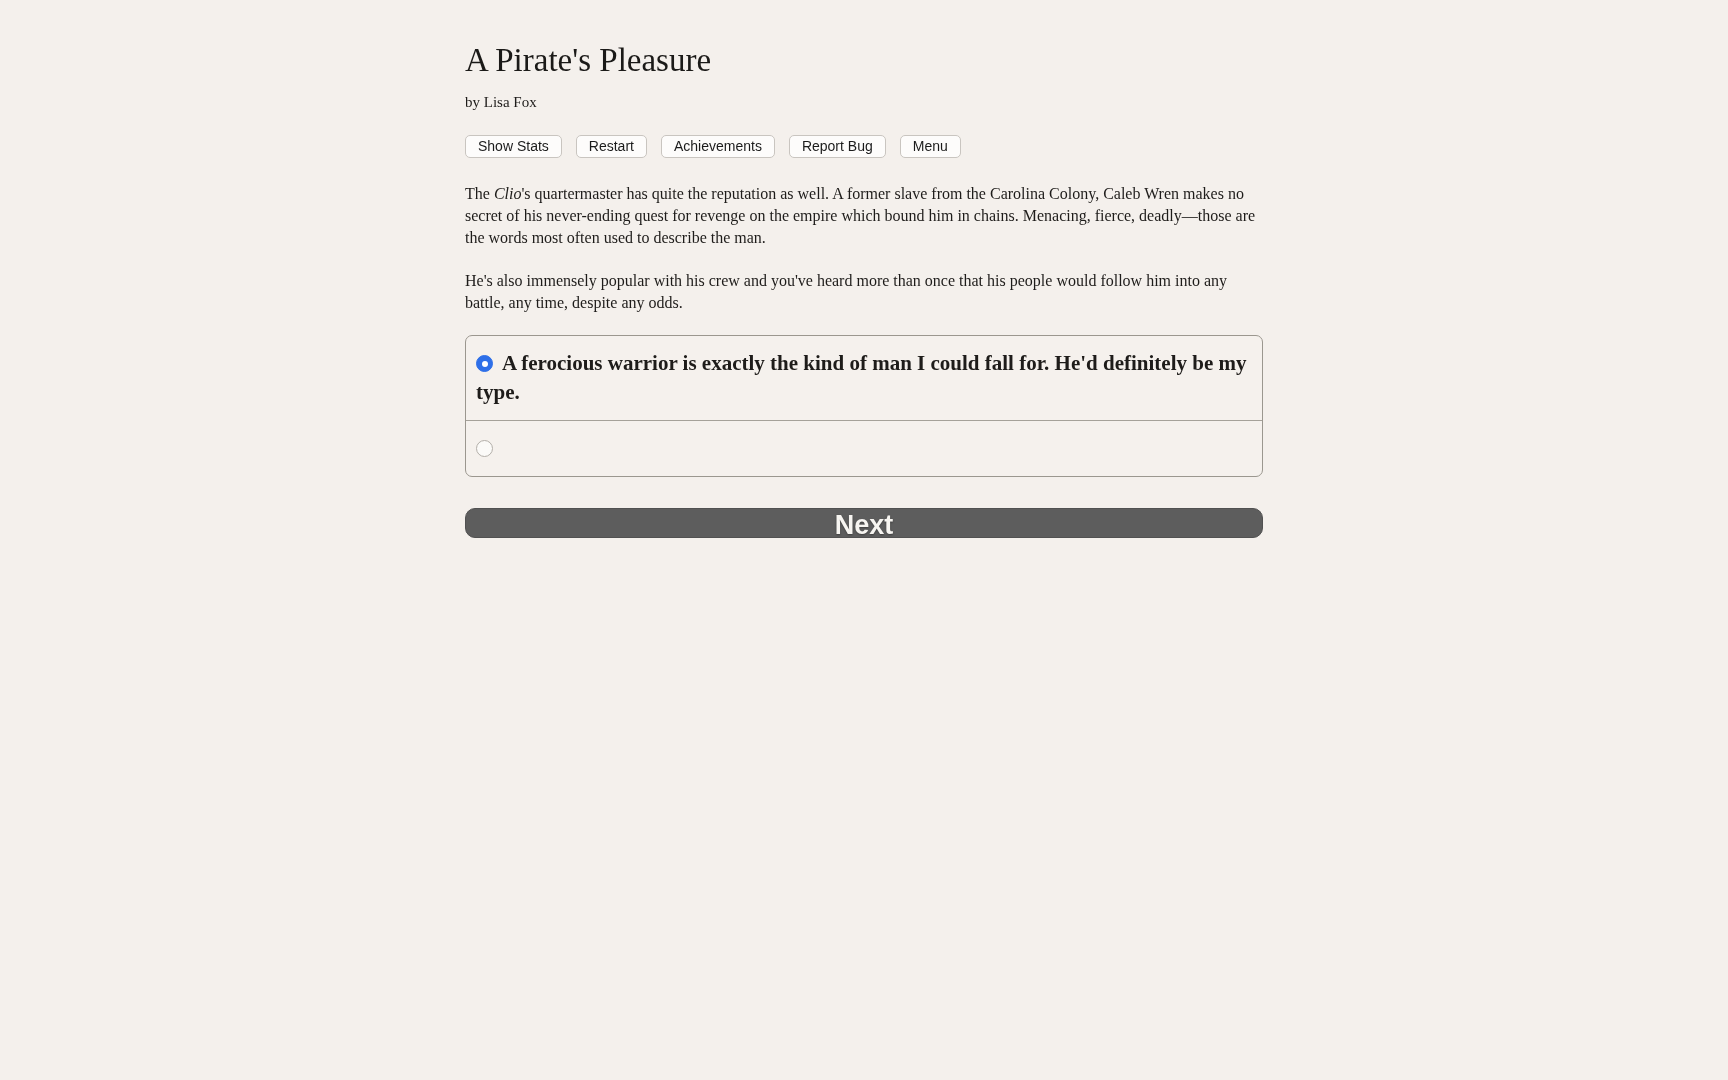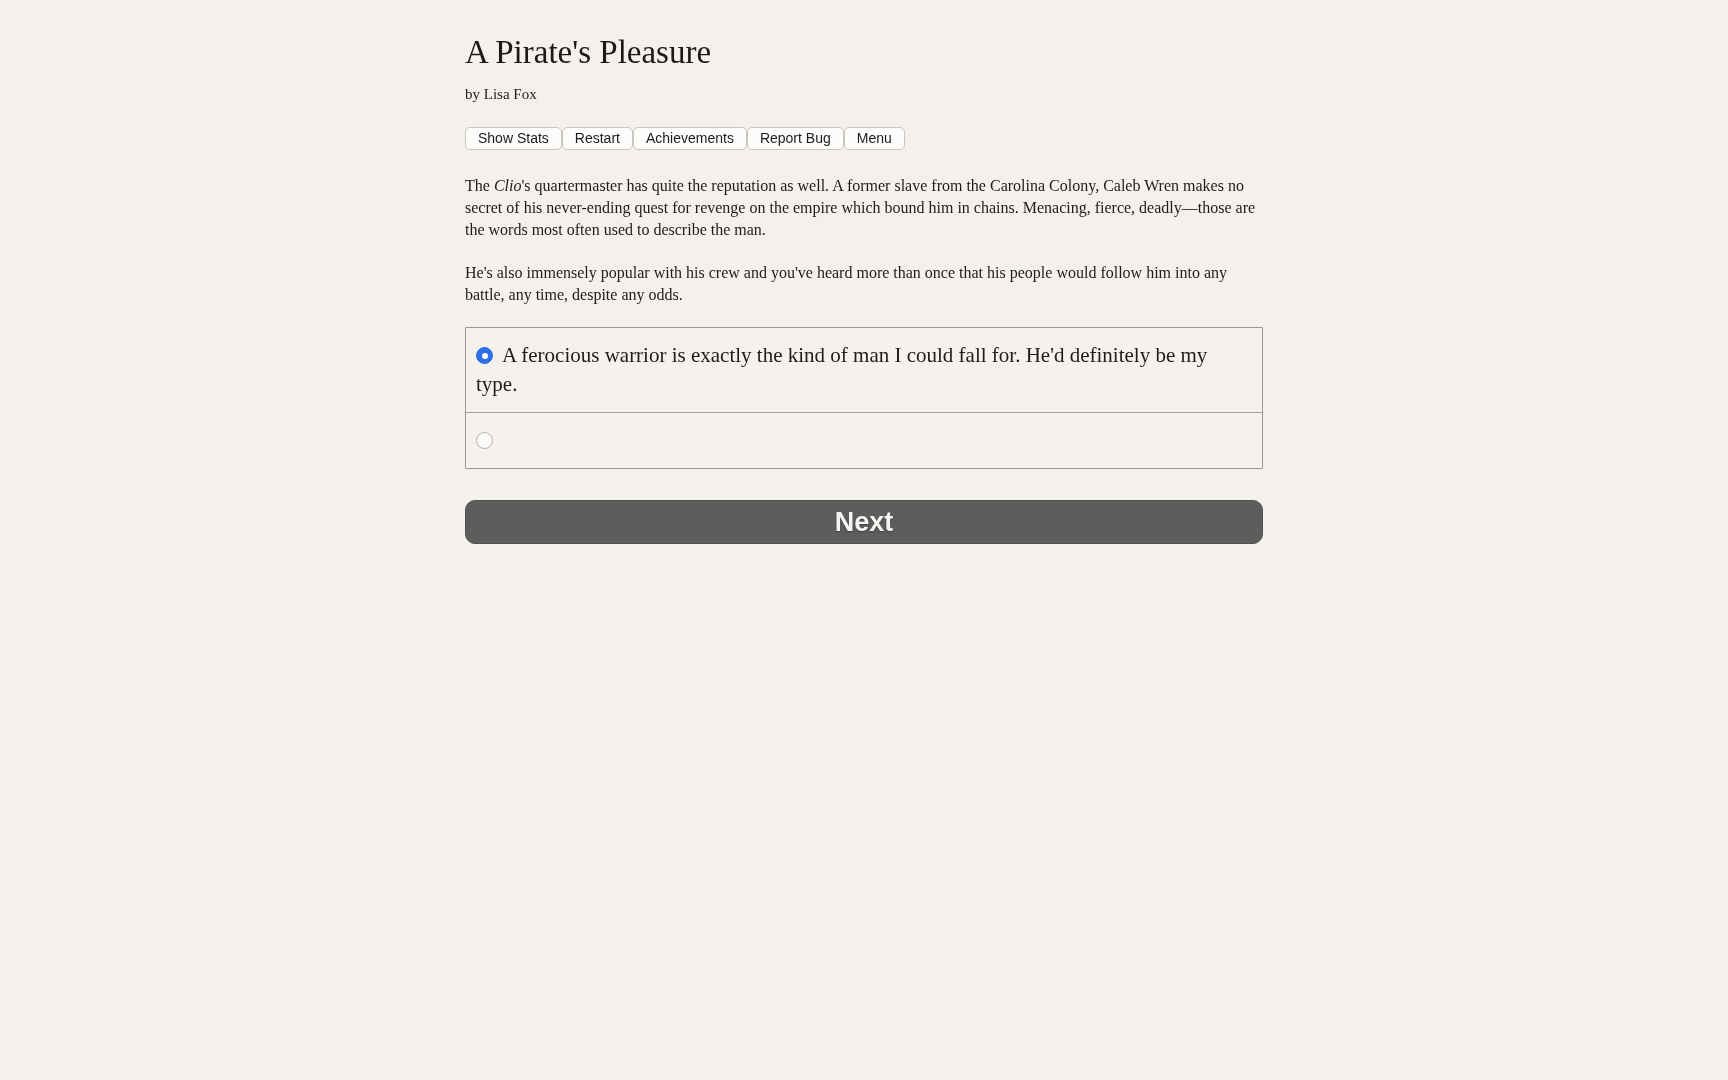--- a/index.html
+++ b/index.html
@@ -10,36 +10,37 @@
   body {
     width: 1728px;
     height: 1080px;
     background: #f4f0ec;
     font-family: "Liberation Serif", "DejaVu Serif", serif;
     color: #1e1c1a;
     overflow: hidden;
   }
   .page {
     width: 798px;
-    margin: 8px auto;
+    margin: 16px auto;
     padding-top: 26px;
   }
   .title {
     font-size: 33px;
     font-weight: 400;
     margin: 0 0 15px 0;
     color: #1b1a18;
   }
   .byline {
     font-size: 15px;
     margin: 0 0 24px 0;
     color: #1e1c1a;
   }
   .toolbar {
     display: flex;
+    gap: 14px;
     margin: 0 0 25px 0;
   }
   .toolbar button {
     font-family: "Liberation Sans", "DejaVu Sans", sans-serif;
     font-size: 14px;
     color: #1b1b1b;
     background: #fdfcfb;
     border: 1px solid #c9c5c0;
     border-radius: 5px;
     padding: 2px 12px 3px 12px;
@@ -47,24 +48,25 @@
     cursor: pointer;
   }
   .story p {
     font-size: 16px;
     line-height: 1.38;
     margin: 0 0 21px 0;
   }
   .story .ship-name { font-style: italic; }
   .choice-box {
     border: 1px solid #9b978f;
-    border-radius: 1px;
+    border-radius: 7px;
     background: #f5f1ed;
     margin: 0 0 0 0;
     overflow: hidden;
+    font-weight: bold;
   }
   .choice-row {
     padding: 13px 14px 13px 10px;
     font-size: 21px;
     line-height: 1.38;
     cursor: pointer;
   }
   .choice-row + .choice-row {
     border-top: 1px solid #a5a199;
   }
@@ -90,21 +92,21 @@
     top: 50%;
     width: 6px;
     height: 6px;
     margin: -3px 0 0 -3px;
     border-radius: 50%;
     background: #ffffff;
   }
   .next-button {
     display: block;
     width: 100%;
-    height: 44px;
+    height: 30px;
     margin-top: 31px;
     background: #5d5d5d;
     border: 1px solid #515151;
     border-radius: 10px;
     color: #f7f5f1;
     font-family: "Liberation Sans", "DejaVu Sans", sans-serif;
     font-size: 27px;
     font-weight: bold;
     text-shadow: 0 1px 2px rgba(0,0,0,0.35);
     cursor: pointer;

